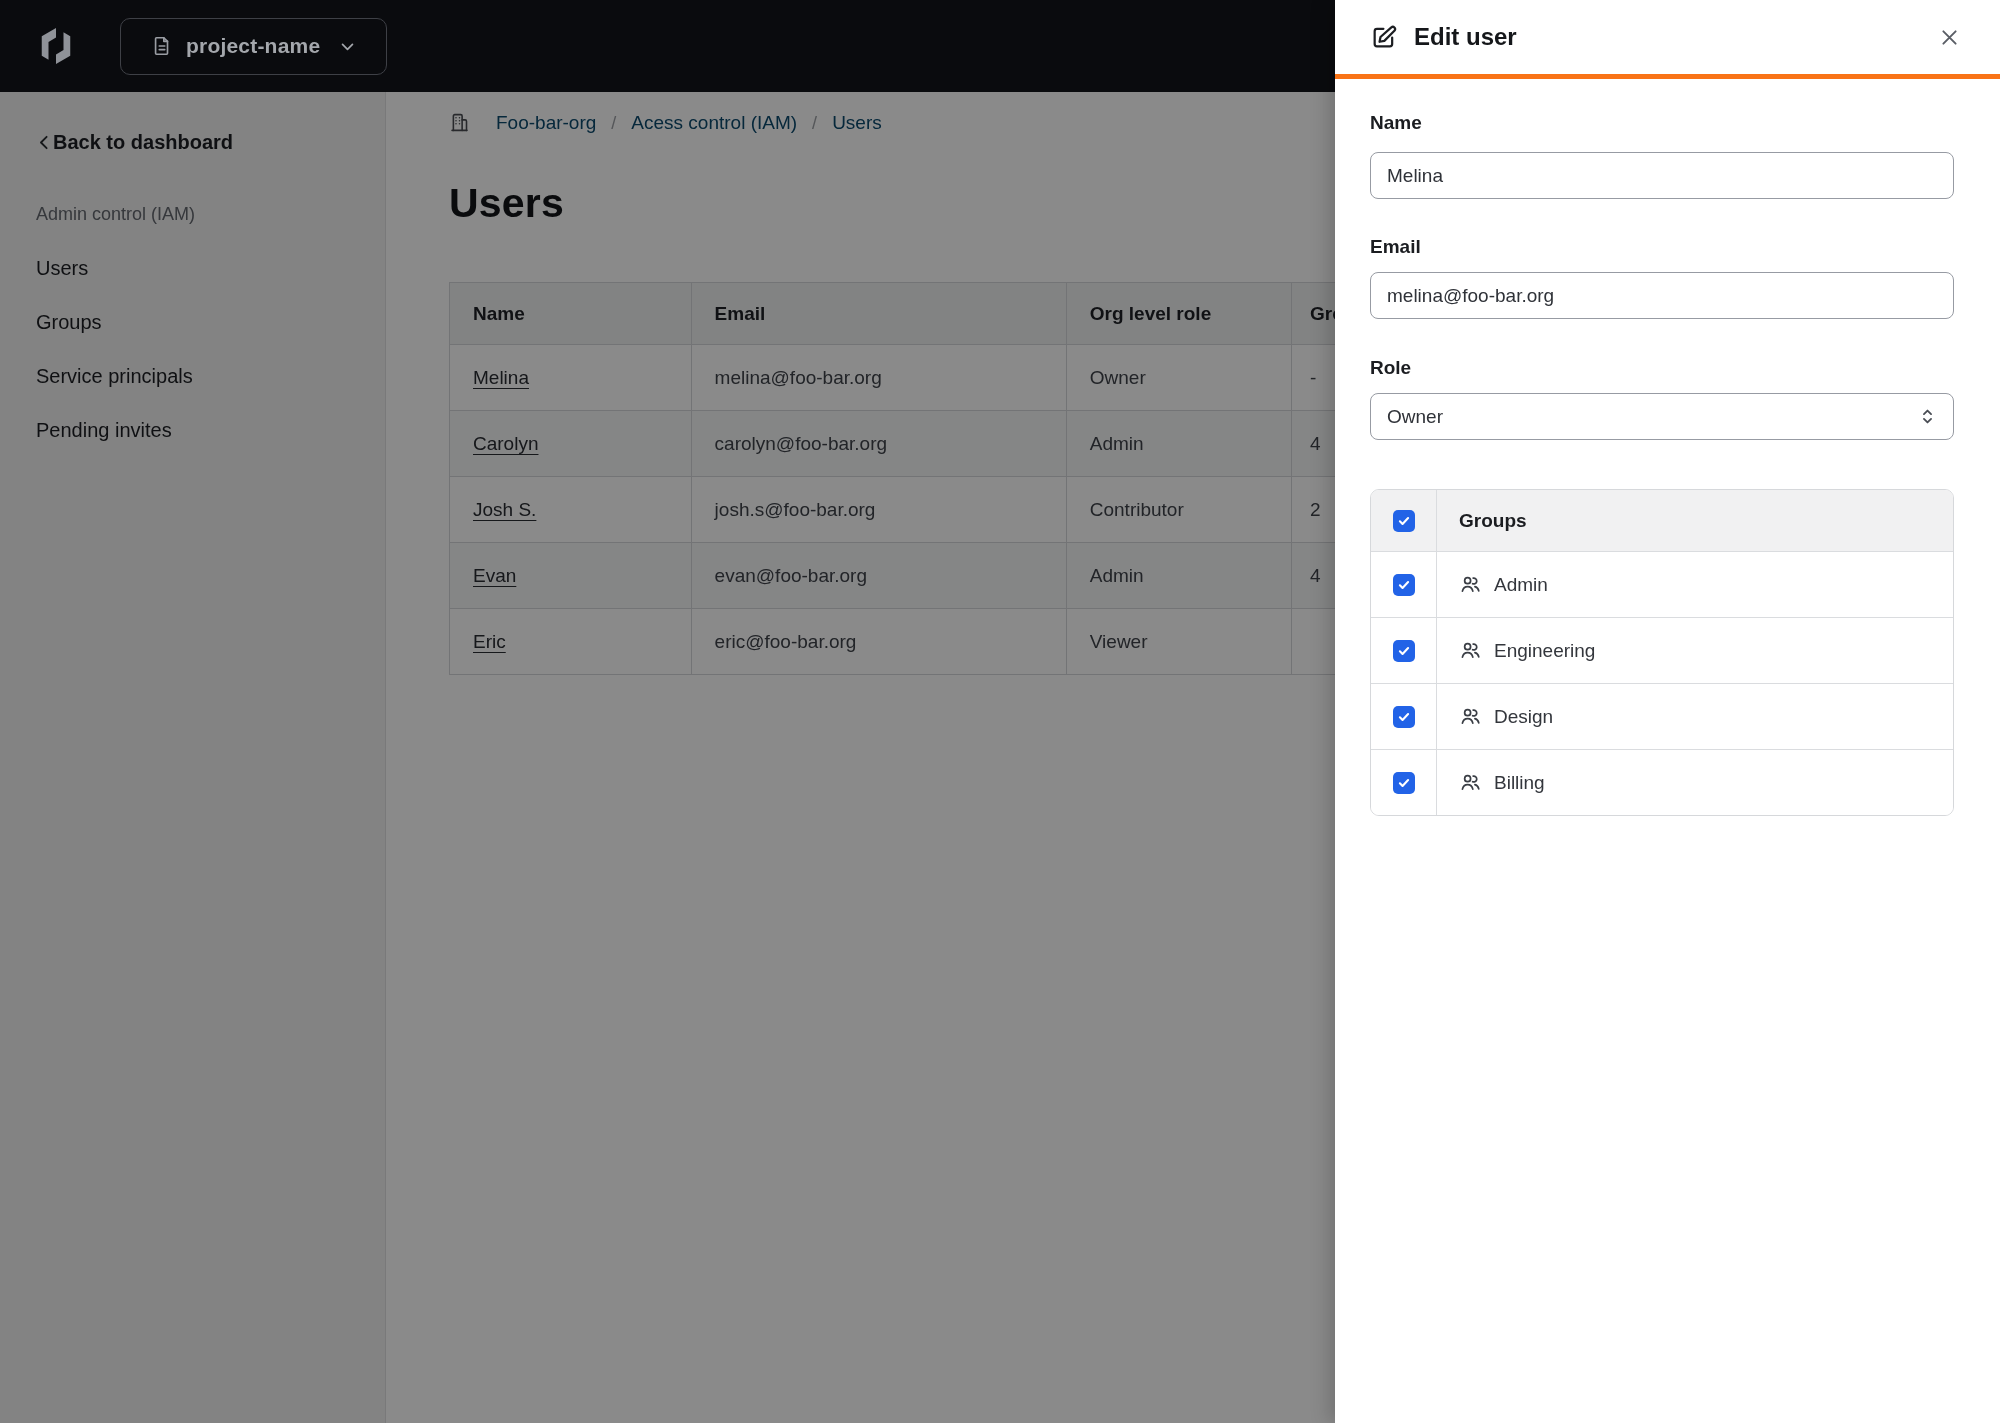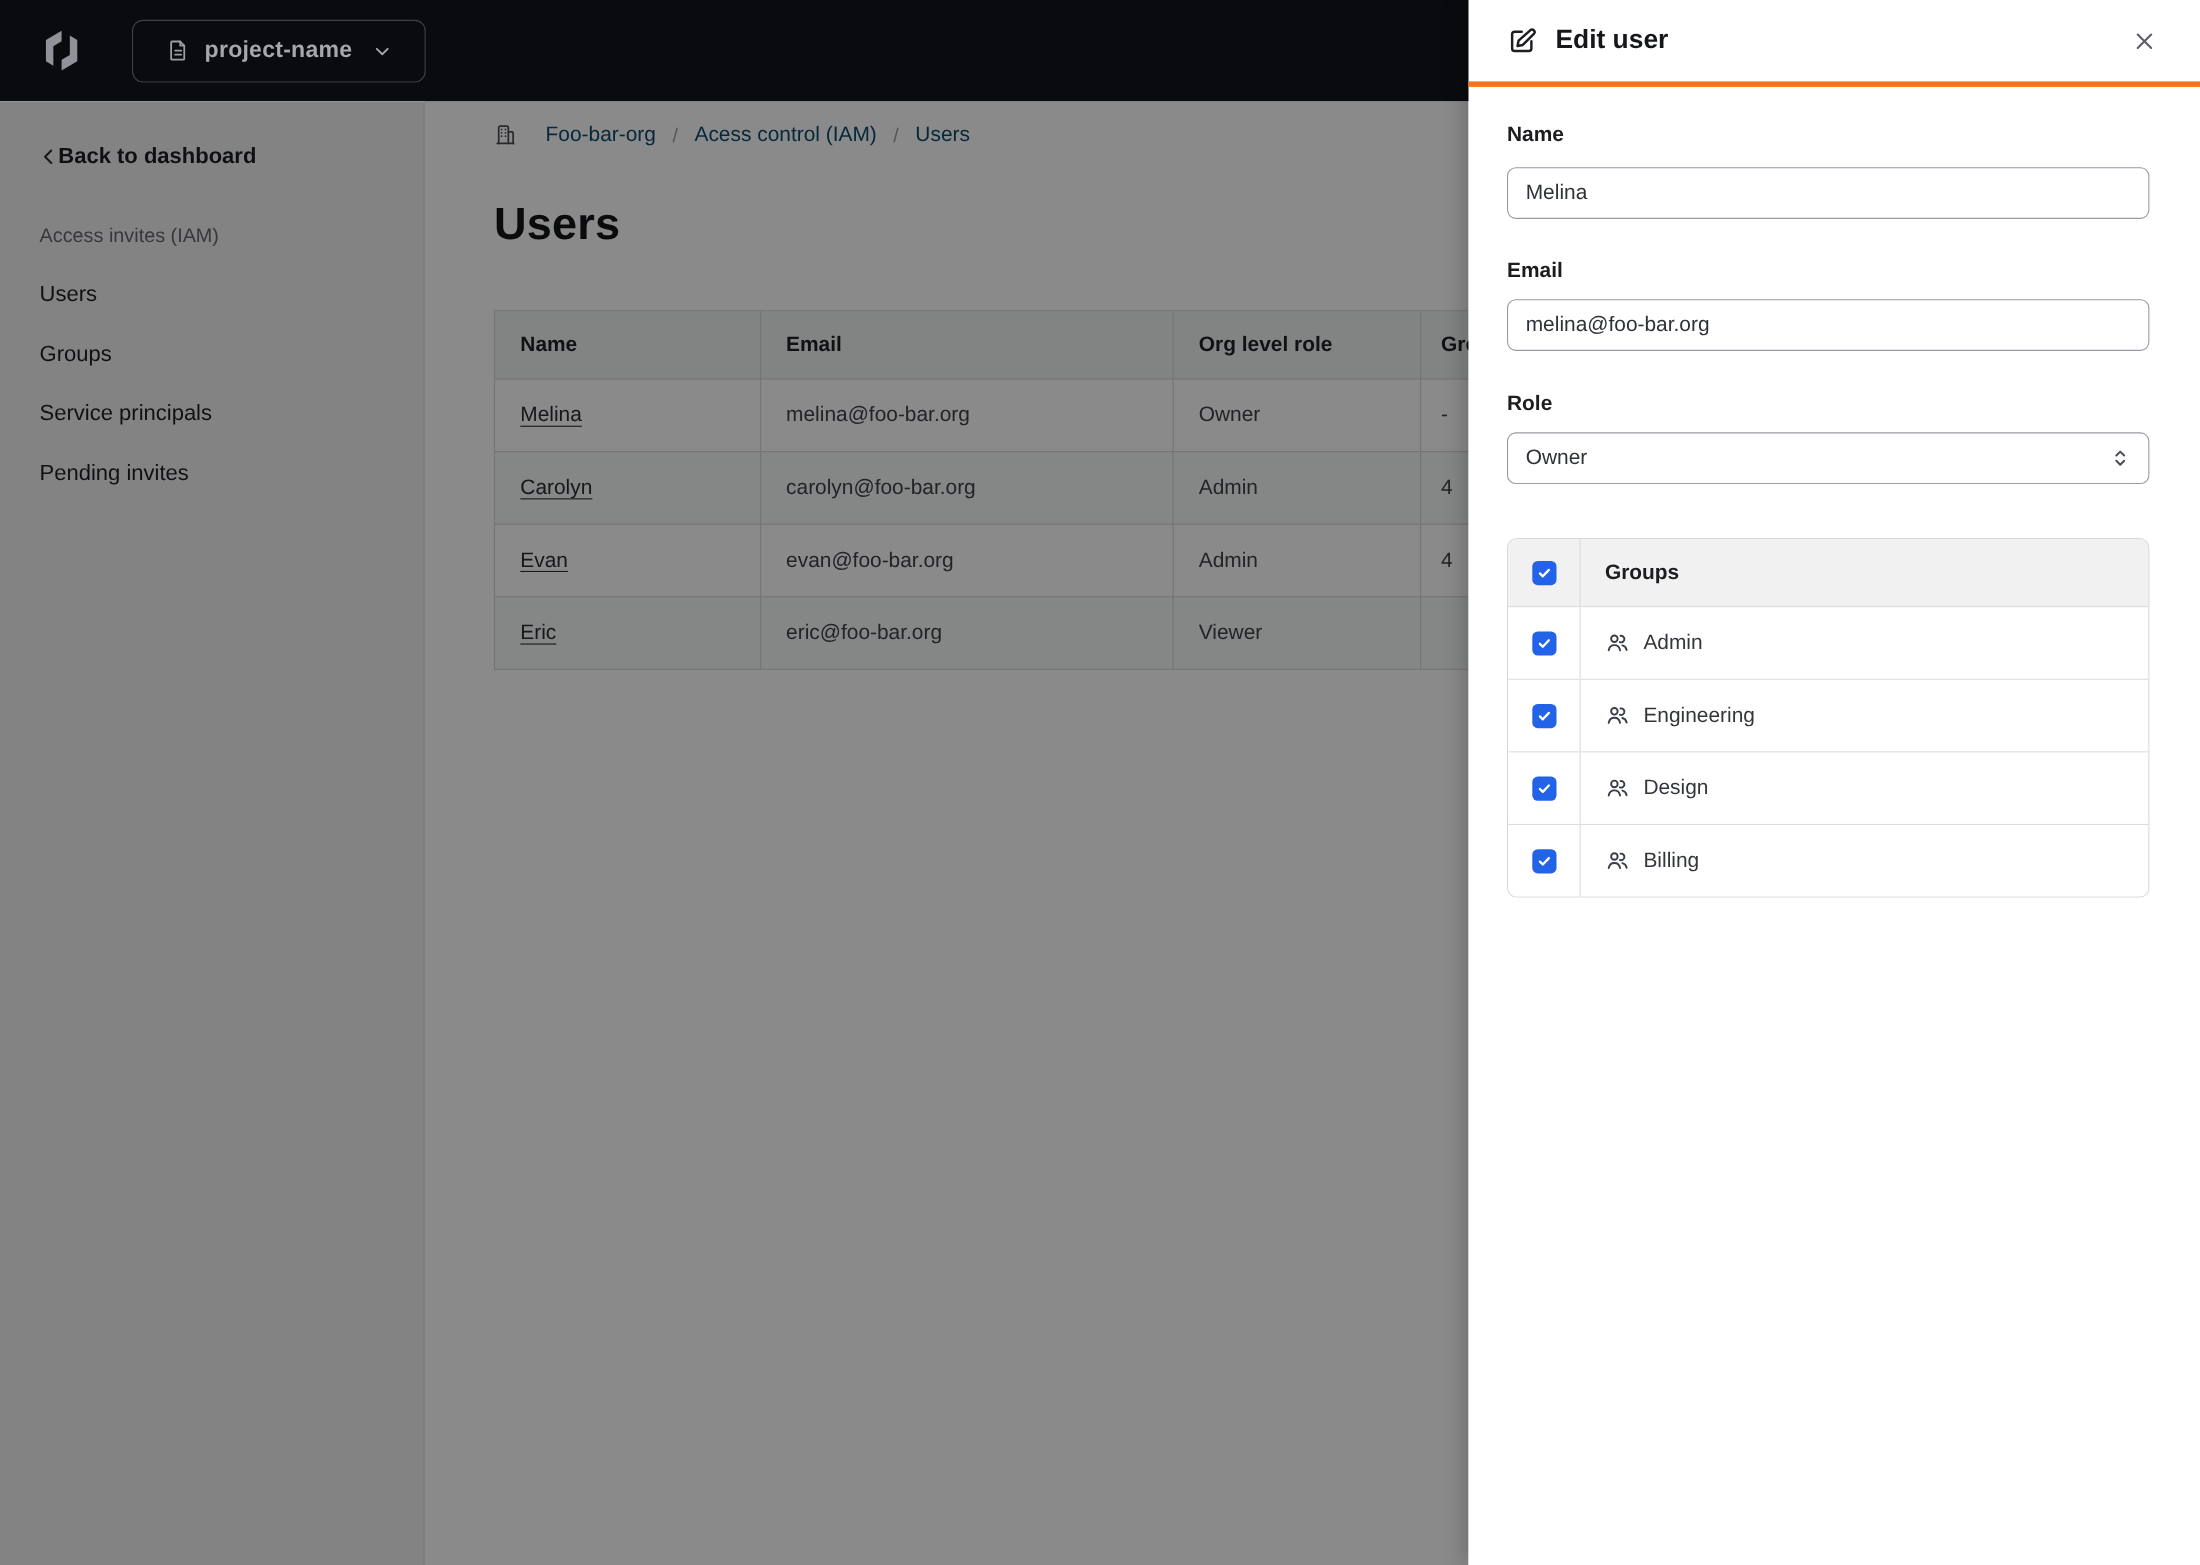--- a/index.html
+++ b/index.html
@@ -124,21 +124,21 @@
   </div>
 </div>
 
 <div class="sidebar">
   <div class="back-link">
     <svg class="chev" viewBox="0 0 24 24" fill="none" stroke="currentColor" stroke-width="2.6" stroke-linecap="round" stroke-linejoin="round">
       <path d="M15 4l-8 8 8 8"></path>
     </svg>
     <span class="txt">Back to dashboard</span>
   </div>
-  <div class="side-heading">Access invites (IAM)</div>
+  <div class="side-heading">Admin control (IAM)</div>
   <div class="side-items">
     <div class="side-item">Users</div>
     <div class="side-item">Groups</div>
     <div class="side-item">Service principals</div>
     <div class="side-item">Pending invites</div>
   </div>
 </div>
 
 <div class="main">
   <div class="breadcrumb">
@@ -179,20 +179,26 @@
         <td>Owner</td>
         <td class="col-groups">-</td>
       </tr>
       <tr>
         <td><span class="name-link">Carolyn</span></td>
         <td>carolyn@foo-bar.org</td>
         <td>Admin</td>
         <td class="col-groups">4</td>
       </tr>
       <tr>
+        <td><span class="name-link">Josh S.</span></td>
+        <td>josh.s@foo-bar.org</td>
+        <td>Contributor</td>
+        <td class="col-groups">2</td>
+      </tr>
+      <tr>
         <td><span class="name-link">Evan</span></td>
         <td>evan@foo-bar.org</td>
         <td>Admin</td>
         <td class="col-groups">4</td>
       </tr>
       <tr>
         <td><span class="name-link">Eric</span></td>
         <td>eric@foo-bar.org</td>
         <td>Viewer</td>
         <td class="col-groups"></td>

